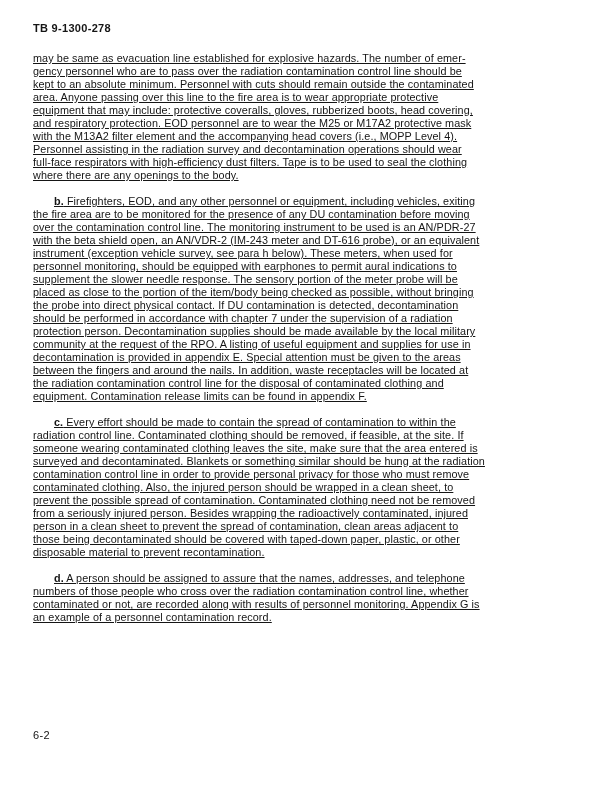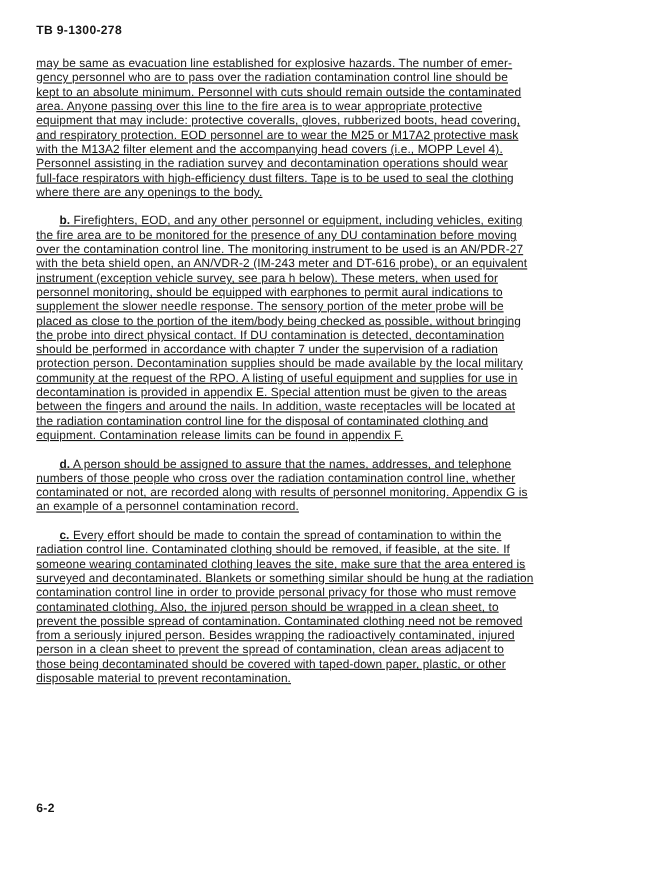--- a/index.html
+++ b/index.html
@@ -42,21 +42,21 @@
     font-weight: bold;
   }
   .ptext {
     white-space: pre-line;
   }
   .doc-footer {
     position: absolute;
     left: 33px;
     top: 729px;
     font-size: 11px;
-    font-weight: bold;
+    font-weight: normal;
     letter-spacing: 0.3px;
   }
 </style>
 </head>
 <body>
 
 <div class="sheet">
 
   <div class="doc-header">TB 9-1300-278</div>
 
@@ -83,35 +83,35 @@
 placed as close to the portion of the item/body being checked as possible, without bringing
 the probe into direct physical contact. If DU contamination is detected, decontamination
 should be performed in accordance with chapter 7 under the supervision of a radiation
 protection person. Decontamination supplies should be made available by the local military
 community at the request of the RPO. A listing of useful equipment and supplies for use in
 decontamination is provided in appendix E. Special attention must be given to the areas
 between the fingers and around the nails. In addition, waste receptacles will be located at
 the radiation contamination control line for the disposal of contaminated clothing and
 equipment. Contamination release limits can be found in appendix F.</span></p>
 
-    <p class="para indent"><b class="plabel">d.</b><span class="ptext"> A person should be assigned to assure that the names, addresses, and telephone
-numbers of those people who cross over the radiation contamination control line, whether
-contaminated or not, are recorded along with results of personnel monitoring. Appendix G is
-an example of a personnel contamination record.</span></p>
-
     <p class="para indent"><b class="plabel">c.</b><span class="ptext"> Every effort should be made to contain the spread of contamination to within the
 radiation control line. Contaminated clothing should be removed, if feasible, at the site. If
 someone wearing contaminated clothing leaves the site, make sure that the area entered is
 surveyed and decontaminated. Blankets or something similar should be hung at the radiation
 contamination control line in order to provide personal privacy for those who must remove
 contaminated clothing. Also, the injured person should be wrapped in a clean sheet, to
 prevent the possible spread of contamination. Contaminated clothing need not be removed
 from a seriously injured person. Besides wrapping the radioactively contaminated, injured
 person in a clean sheet to prevent the spread of contamination, clean areas adjacent to
 those being decontaminated should be covered with taped-down paper, plastic, or other
 disposable material to prevent recontamination.</span></p>
 
+    <p class="para indent"><b class="plabel">d.</b><span class="ptext"> A person should be assigned to assure that the names, addresses, and telephone
+numbers of those people who cross over the radiation contamination control line, whether
+contaminated or not, are recorded along with results of personnel monitoring. Appendix G is
+an example of a personnel contamination record.</span></p>
+
 
   </div>
 
   <div class="doc-footer">6-2</div>
 
 </div>
 
 </body></html>

